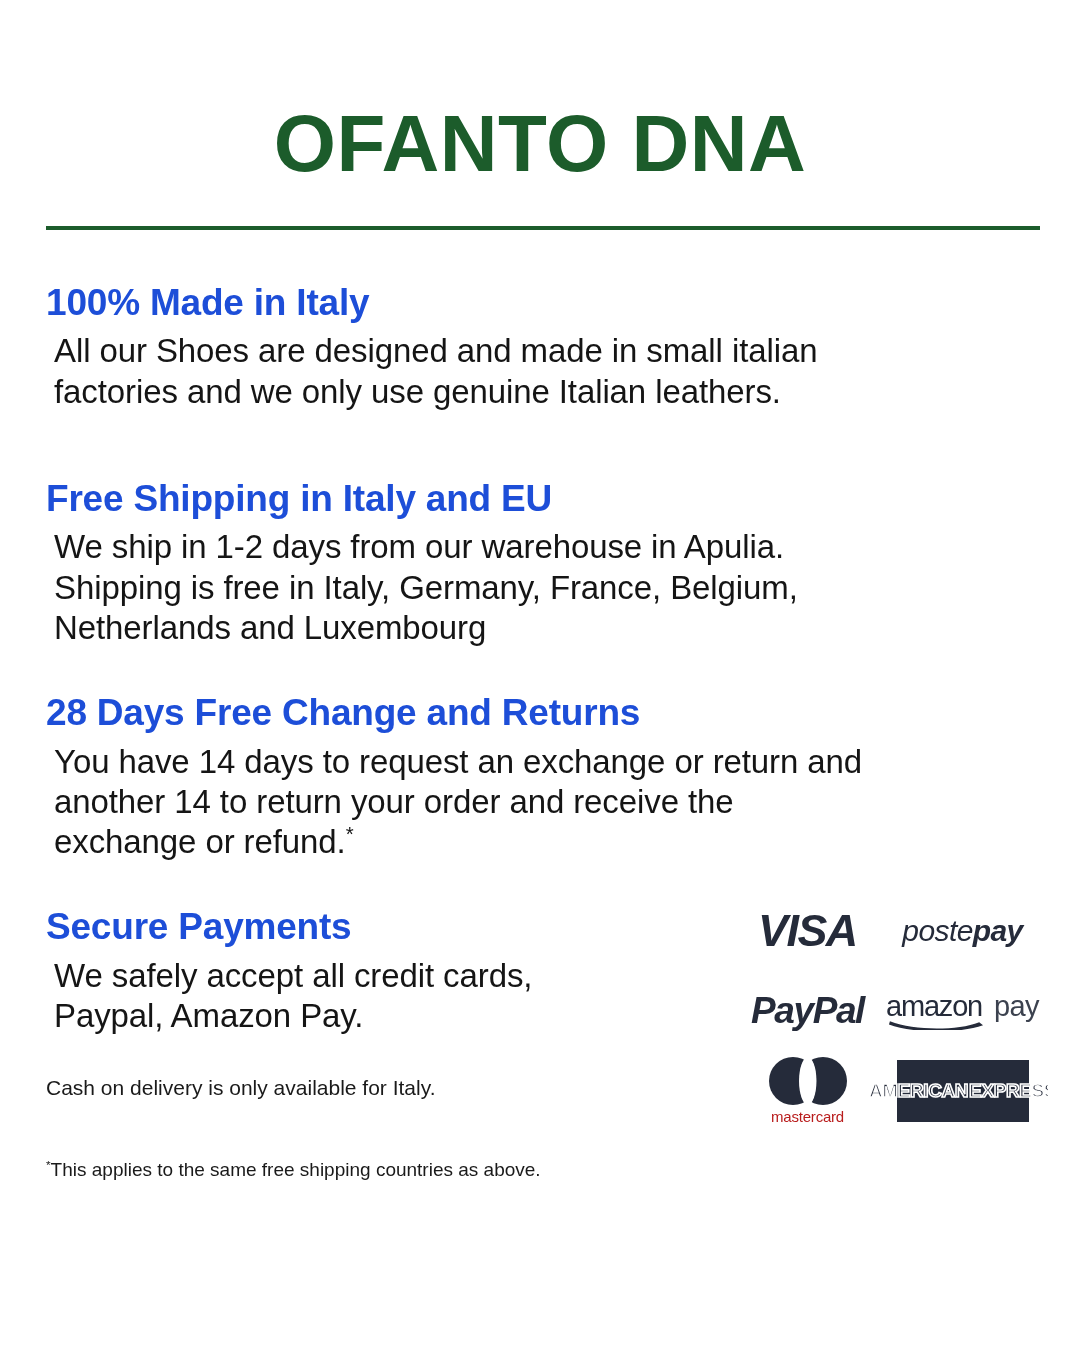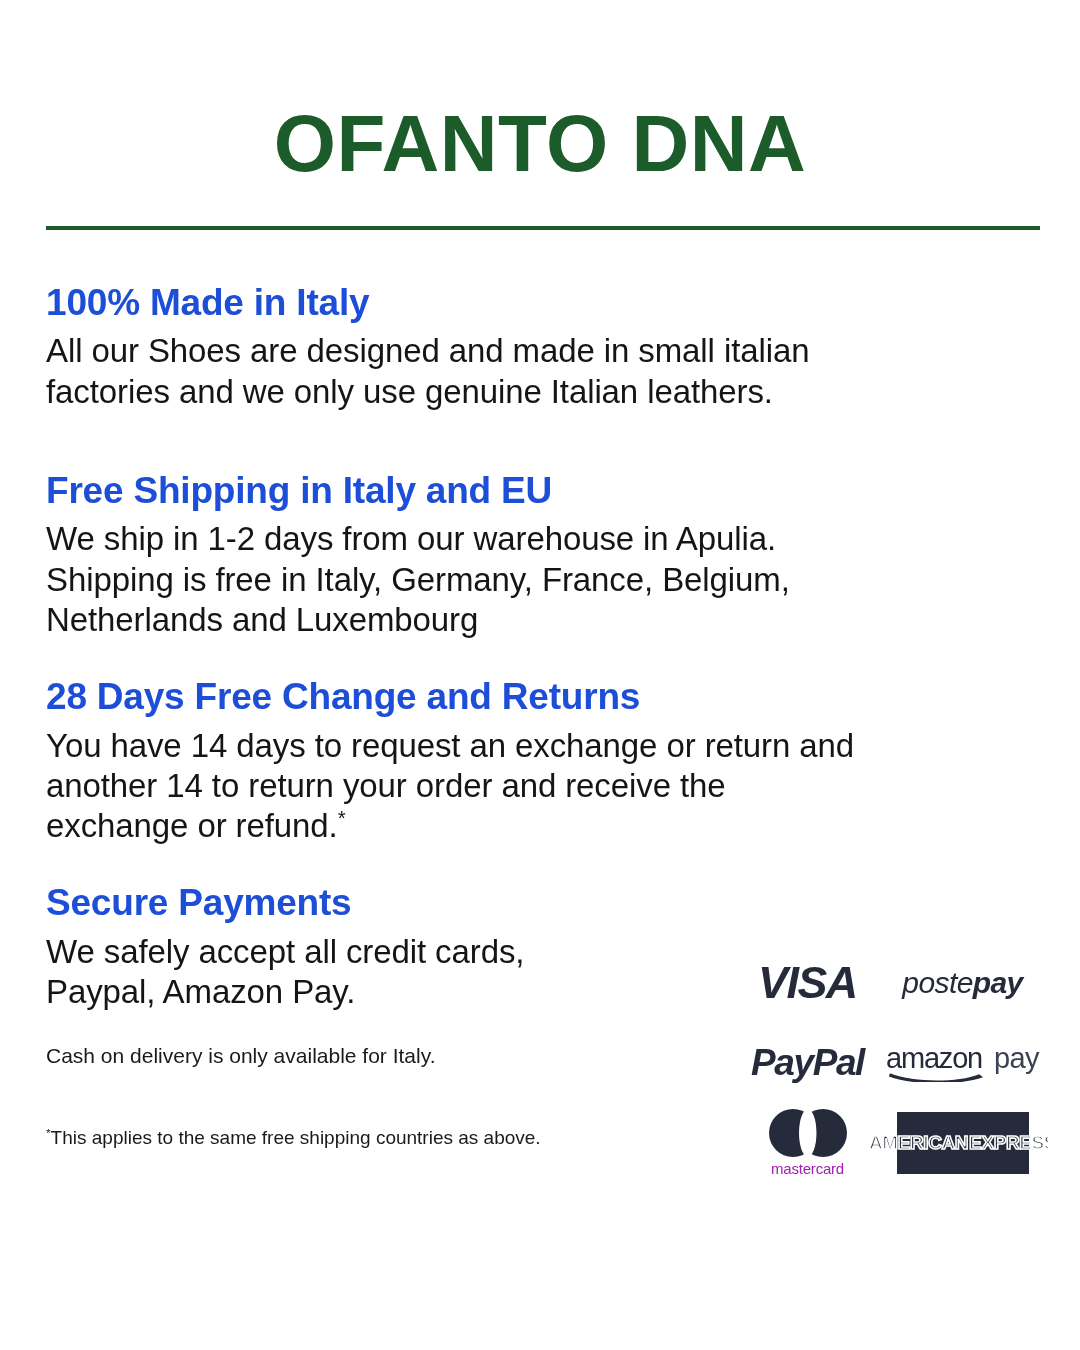--- a/index.html
+++ b/index.html
@@ -60,21 +60,21 @@
     color: #1d4ed8;
     line-height: 1.12;
     margin: 0 0 8px 0;
     letter-spacing: -0.2px;
   }
   .sec-body {
     font-size: 33px;
     font-weight: 400;
     color: #151515;
     line-height: 1.22;
-    margin: 0;
+    margin: 8px;
     letter-spacing: -0.1px;
   }
   .sec-body .line { display: block; }
 
   .gap-lg { height: 58px; }
   .gap-md { height: 36px; }
   .gap-sm { height: 30px; }
 
   
   .payments-row {
@@ -98,21 +98,21 @@
     line-height: 1.3;
     margin: 0;
     letter-spacing: 0px;
   }
   .sup { font-size: 0.62em; vertical-align: super; line-height: 0; }
 
   
   .logo-grid {
     position: absolute;
     left: 735px;
-    top: 942px;
+    top: 890px;
     width: 300px;
     display: grid;
     grid-template-columns: 145px 145px;
     grid-template-rows: 82px 78px 82px;
     column-gap: 10px;
     align-items: center;
     justify-items: center;
   }
   .logo-cell {
     display: flex;
@@ -209,21 +209,21 @@
     width: 18px;
     height: 48px;
     background: #ffffff;
     border-radius: 50%/50%;
     clip-path: ellipse(9px 24px at 50% 50%);
   }
   .mc-label {
     font-size: 15px;
     font-weight: 400;
     letter-spacing: -0.2px;
-    color: #a21caf;
+    color: #b91c1c;
   }
 
   .amex {
     background: #252b3a;
     width: 132px;
     height: 62px;
     display: flex;
     flex-direction: row;
     align-items: center;
     justify-content: center;

